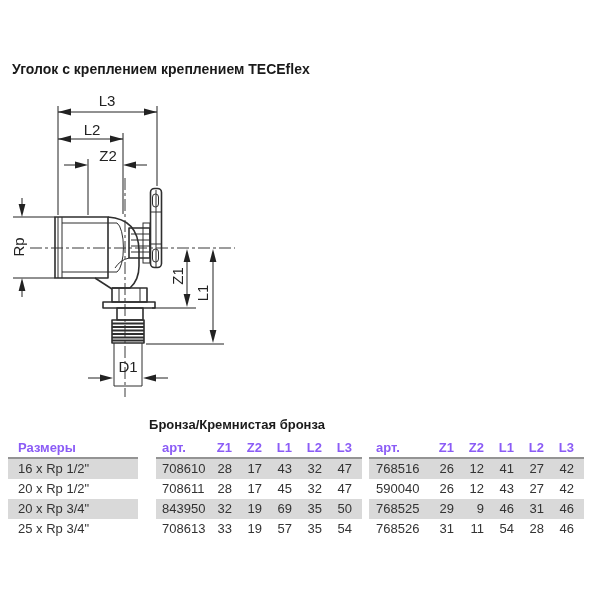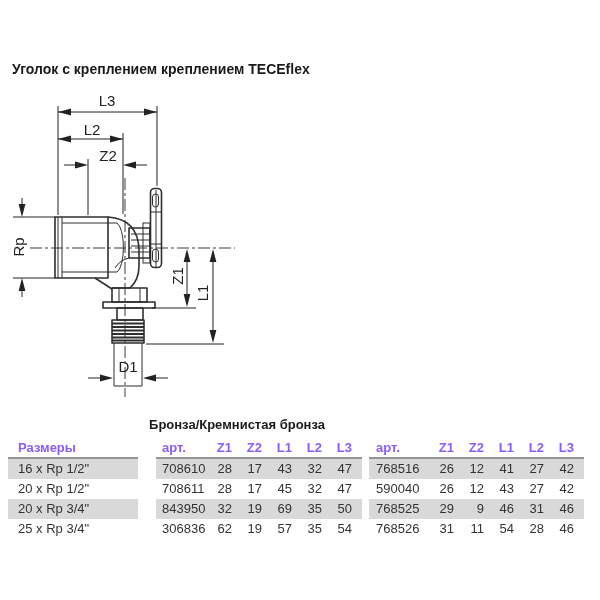--- a/index.html
+++ b/index.html
@@ -216,22 +216,22 @@
         <div class="c-n">46</div>
         <div class="c-n">31</div>
         <div class="c-n">46</div>
       </div>
     </div>
 
     <div class="trow">
       <div class="c-size blk">25 x Rp 3/4"</div>
       <div class="sp1"></div>
       <div class="g2 blk">
-        <div class="c-art">306836</div>
-        <div class="c-n">62</div>
+        <div class="c-art">708613</div>
+        <div class="c-n">33</div>
         <div class="c-n">19</div>
         <div class="c-n">57</div>
         <div class="c-n">35</div>
         <div class="c-n">54</div>
       </div>
       <div class="sp2"></div>
       <div class="g3 blk">
         <div class="c-art">768526</div>
         <div class="c-n">31</div>
         <div class="c-n">11</div>

